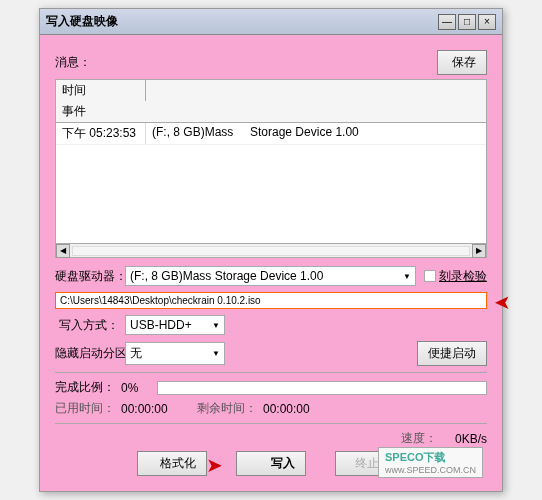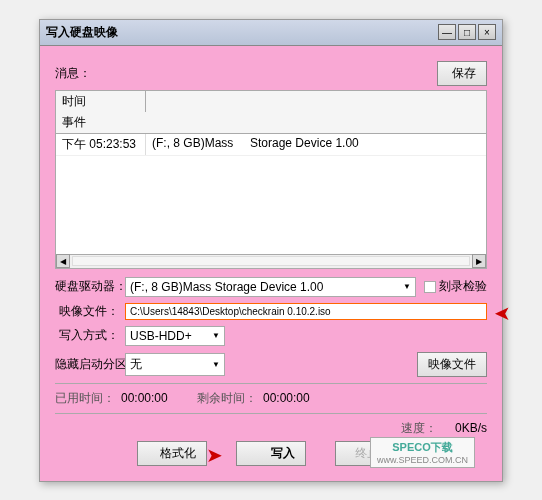--- a/index.html
+++ b/index.html
@@ -18,21 +18,21 @@
     .log-row { display: flex; border-bottom: 1px solid #f0f0f0; }
     .log-row .time-cell { width: 90px; padding: 2px 6px; border-right: 1px solid #ddd; white-space: nowrap; }
     .log-row .event-cell { flex: 1; padding: 2px 6px; }
     .form-section { margin-top: 8px; }
     .form-row { display: flex; align-items: center; margin-bottom: 6px; }
     .form-label { width: 70px; text-align: right; padding-right: 6px; white-space: nowrap; }
     .form-control-area { flex: 1; display: flex; align-items: center; gap: 4px; }
     .dropdown { border: 1px solid #aaa; background: #fff; padding: 2px 4px; display: flex; align-items: center; justify-content: space-between; cursor: pointer; }
     .dropdown-arrow { font-size: 8px; margin-left: 4px; }
     .text-input-orange { border: 1px solid #ff6600; background: #fff8f0; padding: 2px 4px; flex: 1; }
-    .checkbox-area { display: flex; align-items: center; gap: 3px; margin-left: 4px; }
+    .checkbox-area { display: flex; align-items: center; gap: 3px; margin-left: 4px; text-decoration: underline; }
     .checkbox { width: 12px; height: 12px; border: 1px solid #aaa; background: #fff; }
     .btn { border: 1px solid #888; background: linear-gradient(to bottom, #f5f5f5, #e0e0e0); padding: 3px 10px; cursor: pointer; min-width: 50px; text-align: right; }
     .btn-disabled { color: #aaa; }
     .progress-section { margin-top: 4px; }
     .progress-row { display: flex; align-items: center; gap: 6px; margin-bottom: 4px; }
     .progress-label { white-space: nowrap; }
     .progress-bar-container { flex: 1; height: 14px; border: 1px solid #aaa; background: #fff; }
     .progress-bar { height: 100%; background: #06b025; width: 0%; }
     .stat-label { white-space: nowrap; color: #555; }
     .stat-value { min-width: 60px; }
@@ -93,21 +93,20 @@
             <span class="dropdown-arrow">▼</span>
           </div>
           <div class="checkbox-area">
             <div class="checkbox"></div>
             <span>刻录检验</span>
           </div>
         </div>
       </div>
 
       <div class="form-row">
-        <span class="form-label">映像文件：</span>
         <div class="form-control-area" style="position:relative;">
           <input type="text" class="text-input-orange" style="flex: 1 1 0%; border: 1px solid rgb(255, 102, 0); background: rgb(255, 255, 255); padding: 2px 4px; font-size: 10px;" value="C:\Users\14843\Desktop\checkrain 0.10.2.iso">
 
           <span style="position:absolute; right:-24px; top:-2px; color:#cc0000; font-size:20px; transform:scaleX(-1);">➤</span>
         </div>
       </div>
 
       <div class="form-row">
         <span class="form-label">写入方式：</span>
         <div class="form-control-area">
@@ -118,29 +117,36 @@
         </div>
       </div>
 
       <div class="form-row">
         <span class="form-label">隐藏启动分区：</span>
         <div class="form-control-area">
           <div class="dropdown" style="width:100px;">
             <span>无</span>
             <span class="dropdown-arrow">▼</span>
           </div>
-          <button class="btn" style="margin-left:auto;">映像文件</button>
+          <button class="btn" style="margin-left:auto;">便捷启动</button>
         </div>
       </div>
 
     </div>
 
     <hr class="divider">
 
     <div class="progress-section">
+      <div class="progress-row">
+        <span class="progress-label">完成比例：</span>
+        <span style="width:30px;">0%</span>
+        <div class="progress-bar-container">
+          <div class="progress-bar"></div>
+        </div>
+      </div>
       <div class="progress-row">
         <span class="stat-label">已用时间：</span>
         <span class="stat-value" style="margin-right:10px;">00:00:00</span>
         <span class="stat-label">剩余时间：</span>
         <span class="stat-value">00:00:00</span>
       </div>
     </div>
 
     <hr class="divider">
 
@@ -151,21 +157,21 @@
 
     <div style="display:flex; align-items:center; justify-content:center; gap:29px; position:relative;">
       <button class="btn" style="min-width:70px;">格式化</button>
       <div style="position:relative; display:inline-block;">
         
         <span style="position:absolute; left:-30px; top:2px; color:#cc0000; font-size:20px;">➤</span>
         <button class="btn" style="min-width:70px; font-weight:bold;font-family:Liberation Mono, monospace;">写入</button>
       </div>
       <button class="btn btn-disabled" style="min-width:70px;">终止[A]</button>
 
-      <div style="position:absolute; right:12px; bottom:-2px; text-align:center;">
+      <div style="position:absolute; right:4px; bottom:-2px; text-align:left;">
         <div style="color:#888; font-size:10px; border:1px solid #aaa; padding:2px 6px; background:#f8f8f8;">
           <div style="color:#4a9; font-weight:bold; font-size:11px;">SPECO下载</div>
           <div style="font-size:9px; color:#888;">www.SPEED.COM.CN</div>
         </div>
       </div>
     </div>
 
   </div>
 </div>
 

